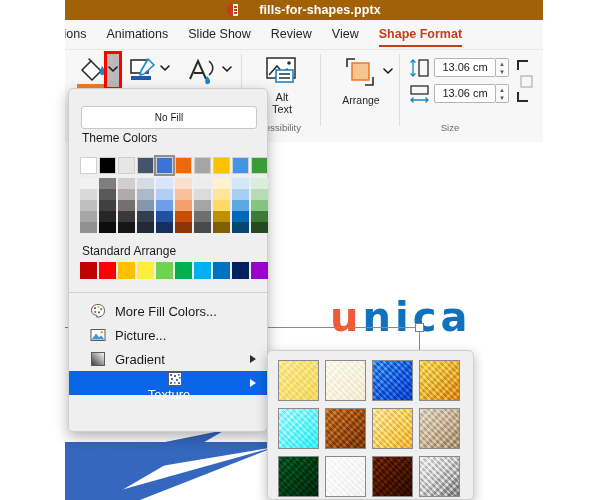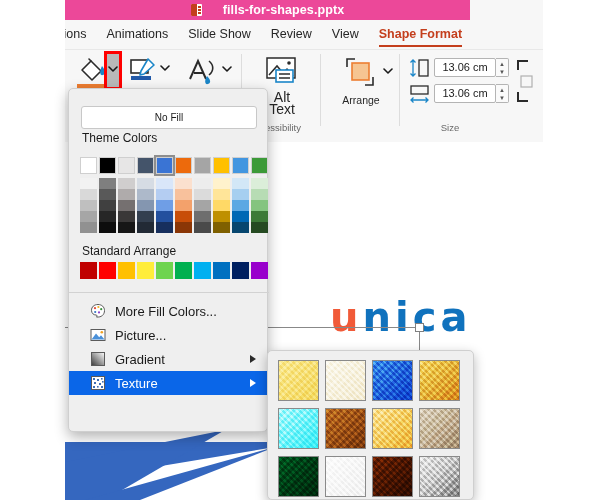--- a/index.html
+++ b/index.html
@@ -13,22 +13,22 @@
   }
 
   
   #app-window {
     position:absolute; left:65px; top:0; width:478px; height:142px;
     background:#f7f7f7; overflow:hidden;
   }
 
   
   #title-bar {
-    position:absolute; left:0; top:0; width:405px; height:20px;
-    background:#ec4899;
+    position:absolute; left:0; top:0; width:478px; height:20px;
+    background:#a16207;
     display:flex; align-items:center; justify-content:center;
     gap:21px;
   }
   #title-bar .ppt-ico {
     width:11px; height:12px; background:#ffffff; border-radius:1px;
     position:relative; display:inline-block;
   }
   #title-bar .ppt-ico:before{
     content:""; position:absolute; left:0; top:0; width:6px; height:12px;
     background:#c43e1c; border-radius:1px 0 0 1px;
@@ -83,21 +83,21 @@
     position:absolute; left:39px; top:1px; width:18px; height:39px;
     border:3px solid #ff0000; background:transparent; z-index:6;
   }
   .fill-arrow-bg {
     position:absolute; left:42px; top:4px; width:12px; height:33px;
     background:#b9b9b9; z-index:5;
   }
 
   
   .alttext-label {
-    position:absolute; left:195px; top:41px; width:44px; font-size:14px;
+    position:absolute; left:195px; top:41px; width:44px; font-size:11px;
     color:#262626; text-align:center; line-height:12px;
   }
   .access-label { position:absolute; left:185px; top:72px; width:66px; }
 
   .arrange-label {
     position:absolute; left:268px; top:44px; width:56px; font-size:10.5px;
     color:#262626; text-align:center;
   }
 
   .size-field {
@@ -479,21 +479,21 @@
               <stop offset="1" stop-color="#ffffff"></stop>
           </linearGradient>
         </defs>
         <rect x="1.5" y="1.5" width="13" height="13" fill="url(#gradico)" stroke="#5a5a5a" stroke-width="1"></rect>
       </svg>
     </span>
     <span>Gradient</span>
     <span class="mi-arrow"></span>
   </div>
 
-  <div class="menu-item selected" style="top:282px;">
+  <div class="menu-item selected" style="top:282px;flex-direction:column;">
     <span class="mi-ico">
       <svg width="16" height="16" viewBox="0 0 16 16">
         <rect x="1.5" y="1.5" width="13" height="13" fill="#ffffff" stroke="#5a5a5a" stroke-width="1"></rect>
         <g fill="#3f6fb5">
           <rect x="3" y="3" width="2" height="2"></rect>
             <rect x="7" y="4" width="2" height="2"></rect>
           <rect x="11" y="3" width="1.6" height="1.6"></rect>
             <rect x="4" y="7" width="2" height="2"></rect>
           <rect x="9" y="8" width="2" height="2"></rect>
             <rect x="12" y="6" width="1.6" height="1.6"></rect>

